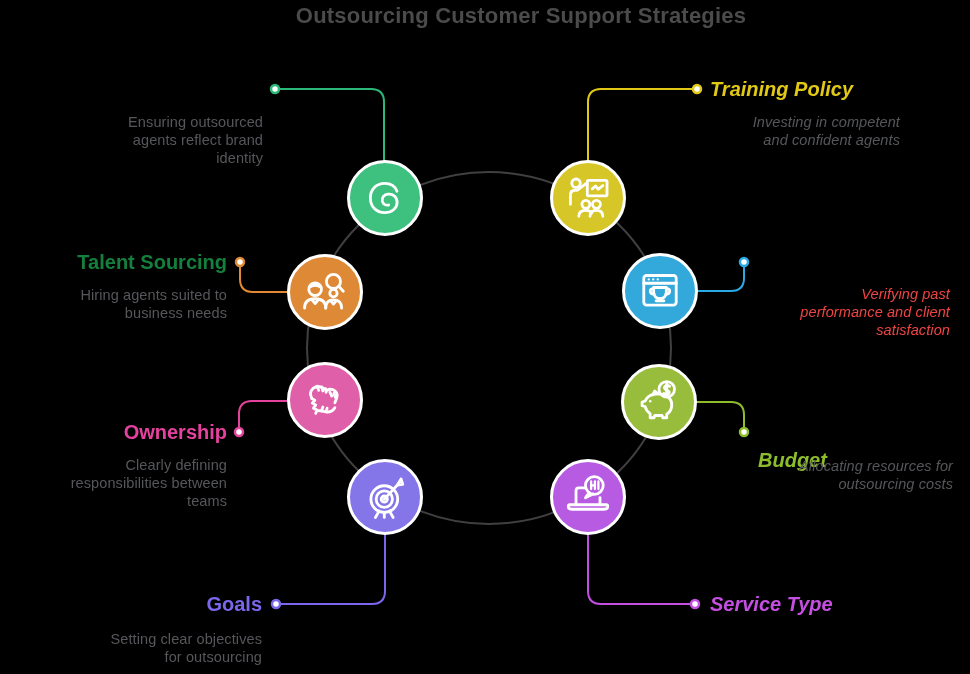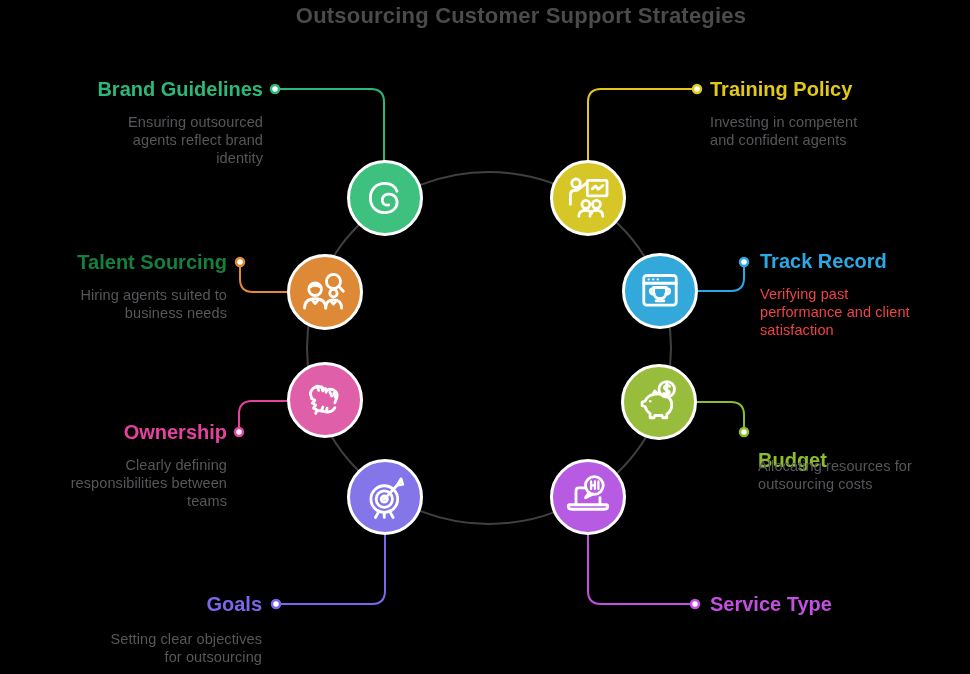--- a/index.html
+++ b/index.html
@@ -14,21 +14,21 @@
   .icon-badge{position:absolute;z-index:2;width:70px;height:70px;
               border:3px solid #fff;border-radius:50%;box-sizing:content-box;
               display:flex;align-items:center;justify-content:center;}
   .icon-badge svg{width:62px;height:62px;stroke:#fff;fill:none;
                   stroke-width:2;stroke-linecap:round;stroke-linejoin:round;}
   .label{position:absolute;z-index:3;font-size:20px;font-weight:bold;
          line-height:24px;white-space:nowrap;}
   .desc{position:absolute;z-index:3;font-size:14.5px;line-height:18px;
         white-space:pre-line;letter-spacing:.1px;}
   .side-l{text-align:right;}
-  .side-r{text-align:left;}
+  .side-r{text-align:right;font-style:italic;}
 </style>
 </head>
 <body>
 
 <div class="canvas" style="background-color: rgb(0, 0, 0);">
 
   <div class="title" style="color: rgb(75, 75, 75); padding-left: 36px;">Outsourcing Customer Support Strategies</div>
 
   <svg class="overlay" width="970" height="674" viewBox="0 0 970 674">
     <ellipse class="ring" cx="489" cy="348" rx="182" ry="176" style="stroke: rgb(64, 64, 64);"></ellipse>
@@ -146,34 +146,32 @@
     <svg viewBox="0 0 44 44">
       <path d="M13.5 27 V17.5 Q13.5 15.5 15.5 15.5 H19.5"></path>
       <path d="M30.5 22.5 V27"></path>
       <path d="M9 27.5 H35 Q36 27.5 36 28.7 Q36 30.7 33.2 30.7 H10.8 Q8 30.7 8 28.7 Q8 27.5 9 27.5 Z"></path>
       <circle cx="26.5" cy="13.8" r="6.3"></circle>
       <path d="M22.8 18.8 L20.2 22.6 L25.6 19.9"></path>
       <path d="M24.2 11 V16.4 M24.2 13.7 H26.9 M26.9 11 V16.4 M29.4 11 V16.4" stroke-width="1.6"></path>
     </svg>
   </div>
 
-  <div class="label side-l" style="top: 77px; right: 707px; color: rgb(44, 184, 120);">Brand Guidelines</div>
   <div class="desc side-l" style="top: 113px; right: 707px; width: 180px; color: rgb(86, 87, 91);">Ensuring outsourced
 agents reflect brand
 identity</div>
 
   <div class="label side-r" style="top: 77px; left: 710px; color: rgb(226, 201, 22);">Training Policy</div>
   <div class="desc side-r" style="top: 113px; left: 710px; width: 190px; color: rgb(86, 87, 91);">Investing in competent
 and confident agents</div>
 
   <div class="label side-l" style="top: 250px; right: 743px; color: #15803d;">Talent Sourcing</div>
   <div class="desc side-l" style="top: 286px; right: 743px; width: 180px; color: rgb(86, 87, 91);">Hiring agents suited to
 business needs</div>
 
-  <div class="label side-r" style="top: 249px; left: 760px; color: rgb(43, 169, 228);">Track Record</div>
   <div class="desc side-r" style="top: 285px; left: 760px; width: 190px; color: #ef4444;">Verifying past
 performance and client
 satisfaction</div>
 
   <div class="label side-l" style="top: 420px; right: 743px; color: rgb(228, 66, 158);">Ownership</div>
   <div class="desc side-l" style="top: 456px; right: 743px; width: 195px; color: rgb(86, 87, 91);">Clearly defining
 responsibilities between
 teams</div>
 
   <div class="label side-r" style="top: 420px; left: 758px; color: rgb(141, 189, 44); margin-top: 28px;">Budget</div>

